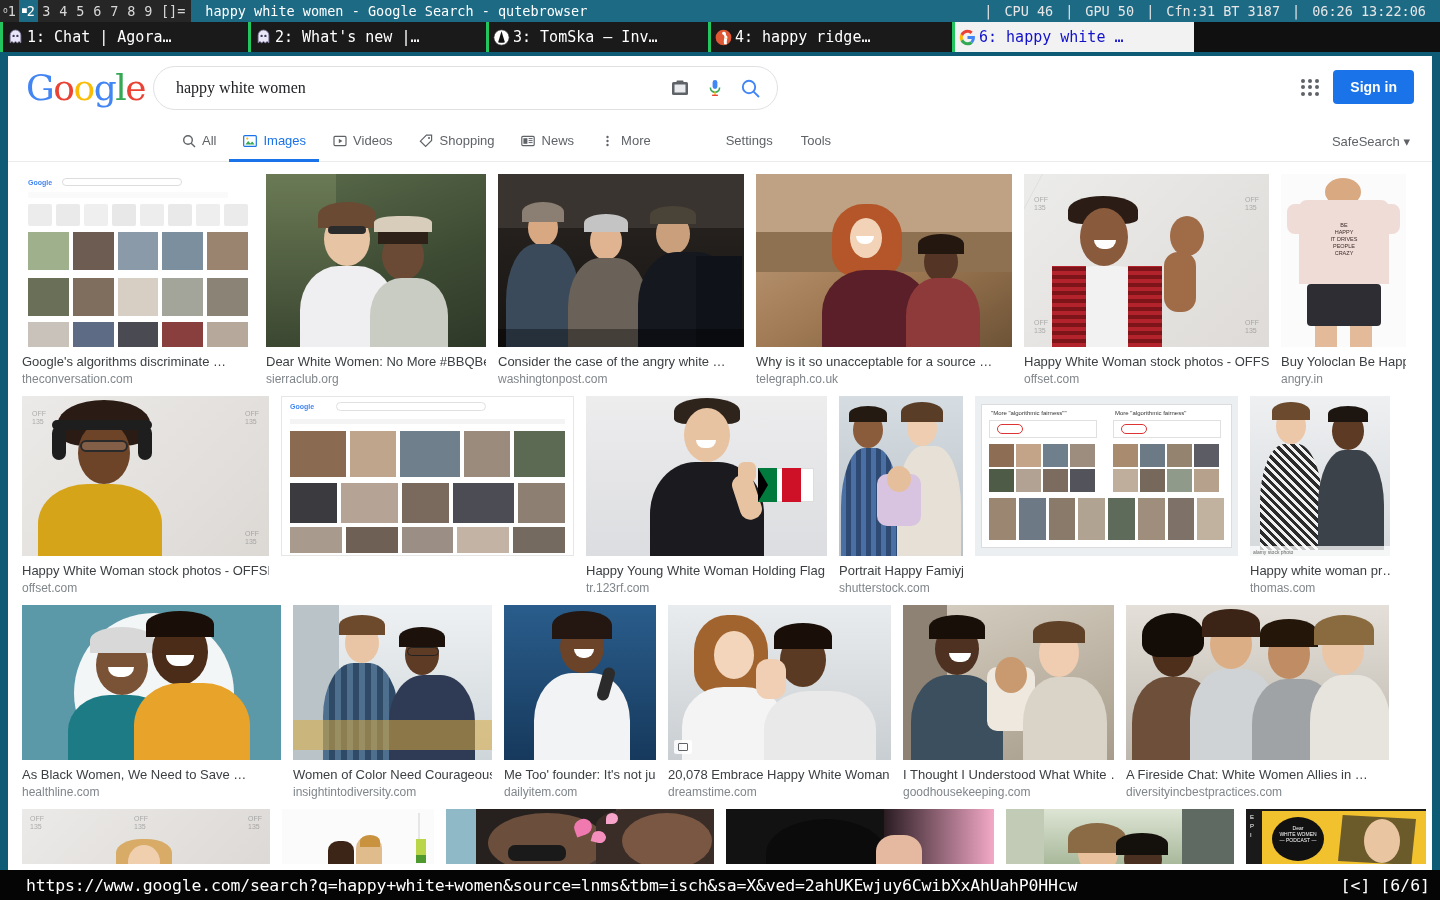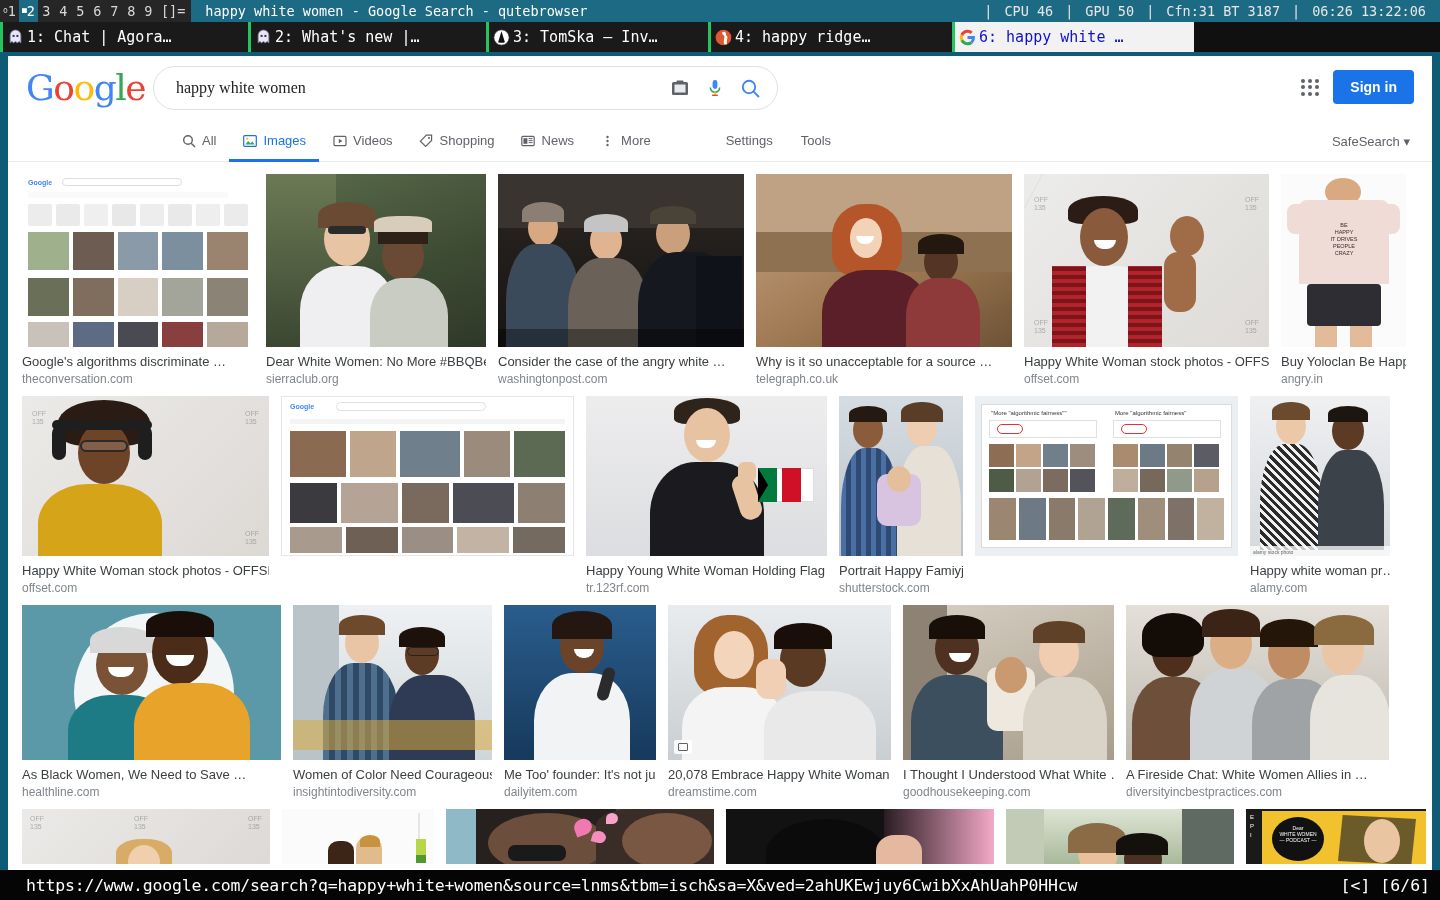--- a/index.html
+++ b/index.html
@@ -691,21 +691,21 @@
             <div class="body" style="left:10px;top:48px;width:62px;height:106px;background:repeating-linear-gradient(45deg,#2b2b2b 0 3px,#f0f0f0 3px 6px)"></div>
             <div class="face" style="left:82px;top:16px;width:32px;height:38px;background:#5c3a24"></div>
             <div style="position:absolute;left:78px;top:10px;width:40px;height:16px;background:#1d1510;border-radius:50% 50% 0 0"></div>
             <div class="body" style="left:68px;top:54px;width:66px;height:100px;background:#3b4249"></div>
             <div style="position:absolute;left:0;bottom:0;width:100%;height:10px;background:rgba(255,255,255,.75)"></div>
             <div style="position:absolute;left:3px;bottom:1px;font-size:5px;color:#666">alamy stock photo</div>
           </div>
         </div>
         <div class="cap">
           <div class="t" style="width:140px">Happy white woman pr…</div>
-          <div class="d">alamy.com</div>
+          <div class="d">thomas.com</div>
         </div>
       </div>
     </div>
 
     <div class="img-row">
 
       <div class="tile">
         <div class="thumb" style="width:259px;height:155px">
           <div class="ph" style="background:#5c99a8">
             <div style="position:absolute;left:52px;top:8px;width:160px;height:160px;background:#f3f6f7;border-radius:50%"></div>

